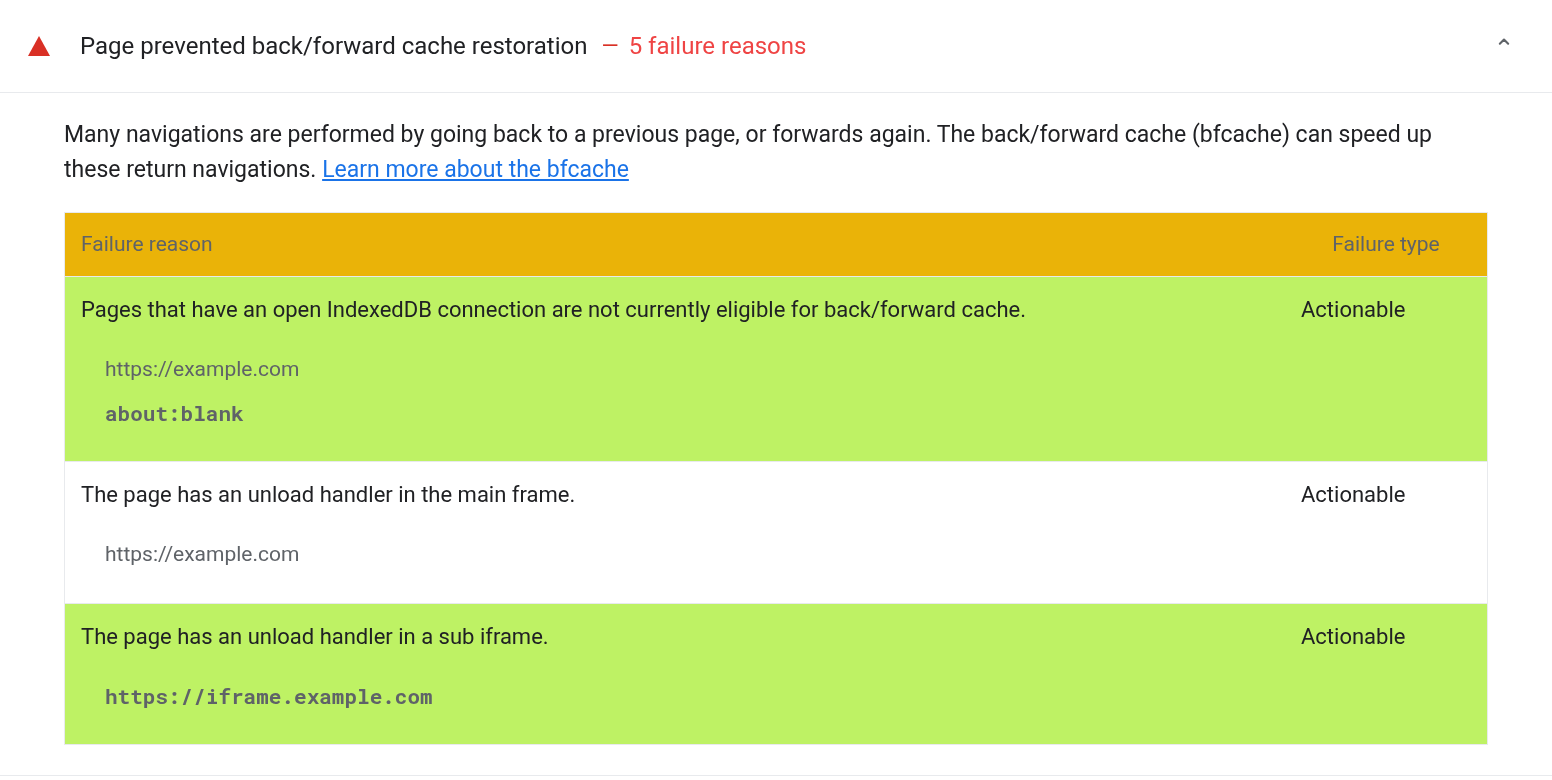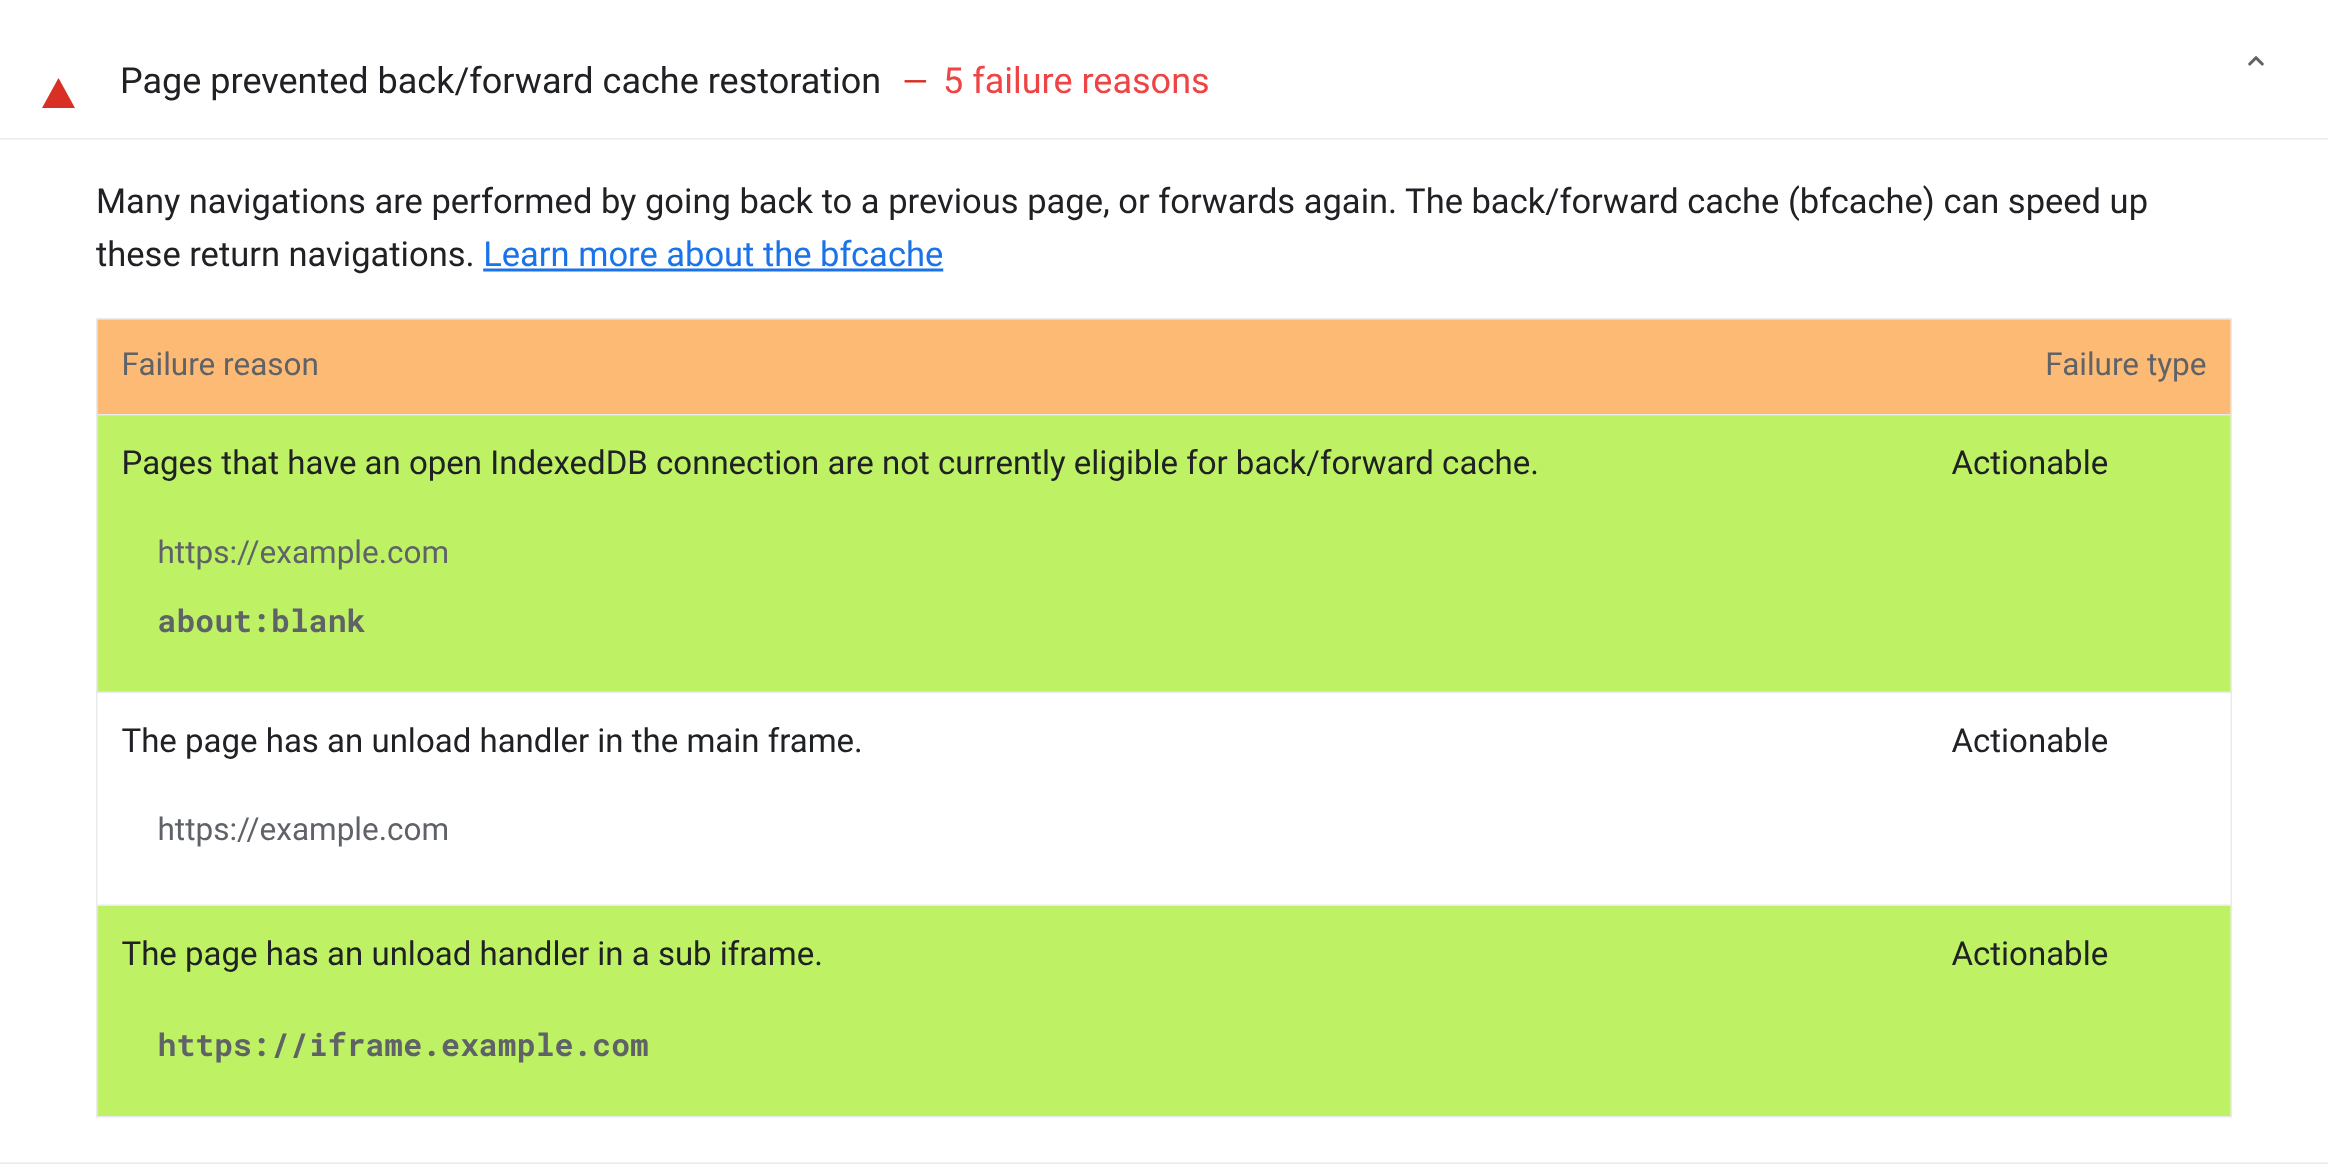--- a/index.html
+++ b/index.html
@@ -9,21 +9,21 @@
     }
     body {
       font-family: Roboto, -apple-system, BlinkMacSystemFont, "Segoe UI", Helvetica, Arial, sans-serif;
       background: #fff;
       color: #202124;
       font-size: 21px;
       line-height: 1.5;
     }
     .header {
       display: flex;
-      align-items: flex-end;
+      align-items: center;
       padding: 20px 28px 20px 28px;
       border-bottom: 1px solid #e8eaed;
       position: relative;
     }
     .triangle {
       display: inline-flex;
       align-items: center;
       margin-right: 30px;
     }
     .title-text {
@@ -60,28 +60,28 @@
     .table-wrap {
       margin: 0 64px 24px 64px;
       border: 1px solid #e8eaed;
     }
     .table-head {
       display: flex;
       padding: 16px 16px;
       border-bottom: 1px solid #e8eaed;
       color: #5f6368;
       font-size: 21px;
-      background: #fdba74;
+      background: #eab308;
     }
     .col-reason {
       flex: 1;
     }
     .col-type {
       width: 170px;
-      text-align: right;
+      text-align: center;
     }
     .row {
       border-bottom: 1px solid #e8eaed;
       padding: 16px 16px 20px 16px;
     }
     .row:last-child {
       border-bottom: none;
     }
     .row.zebra {
       background: #bef264;

